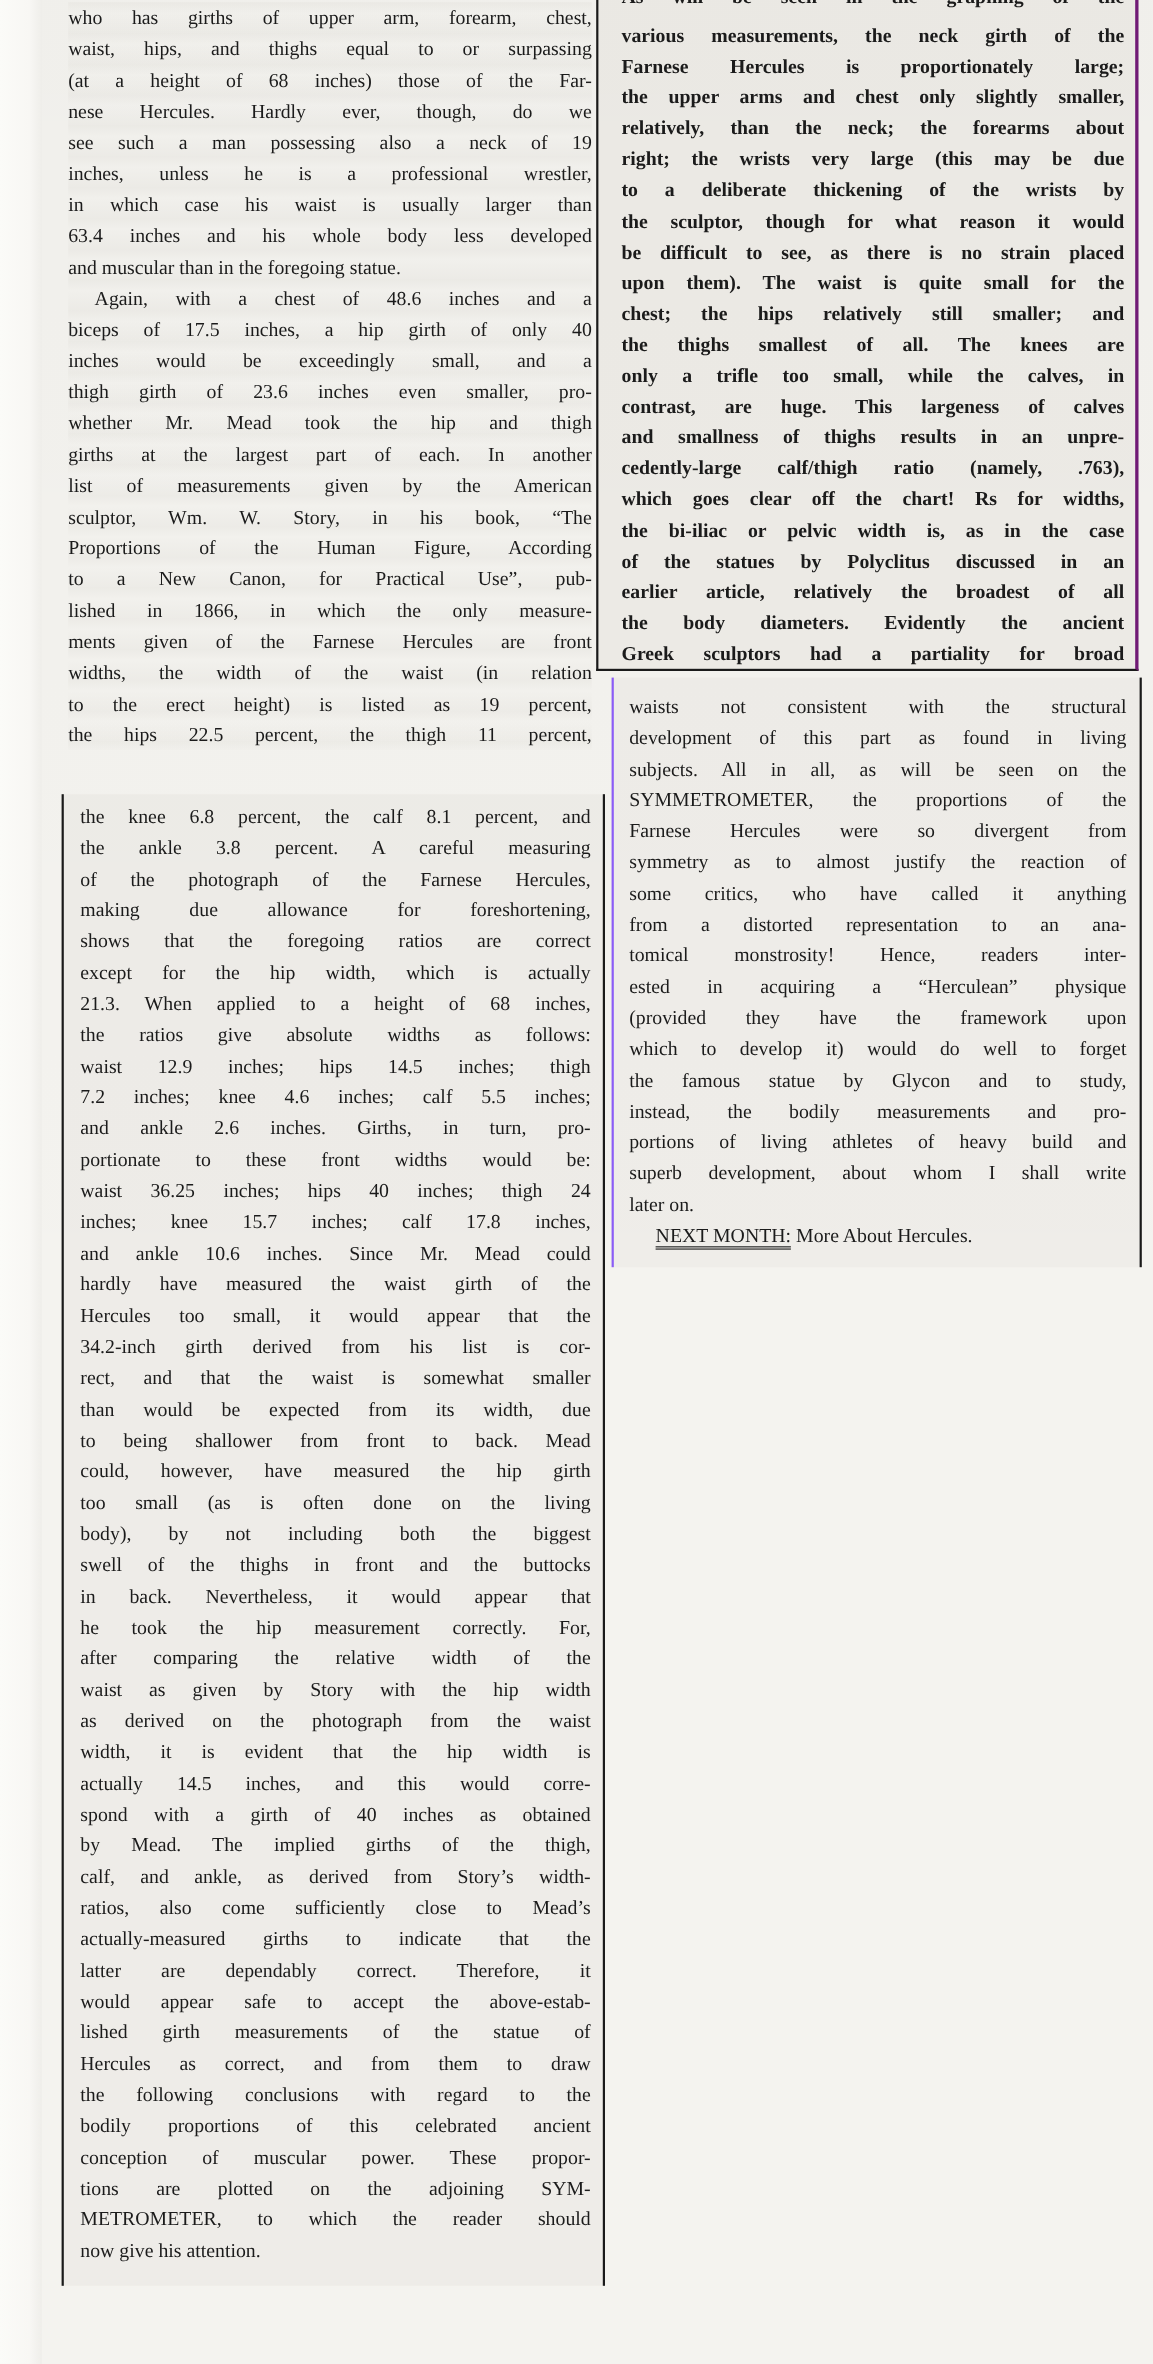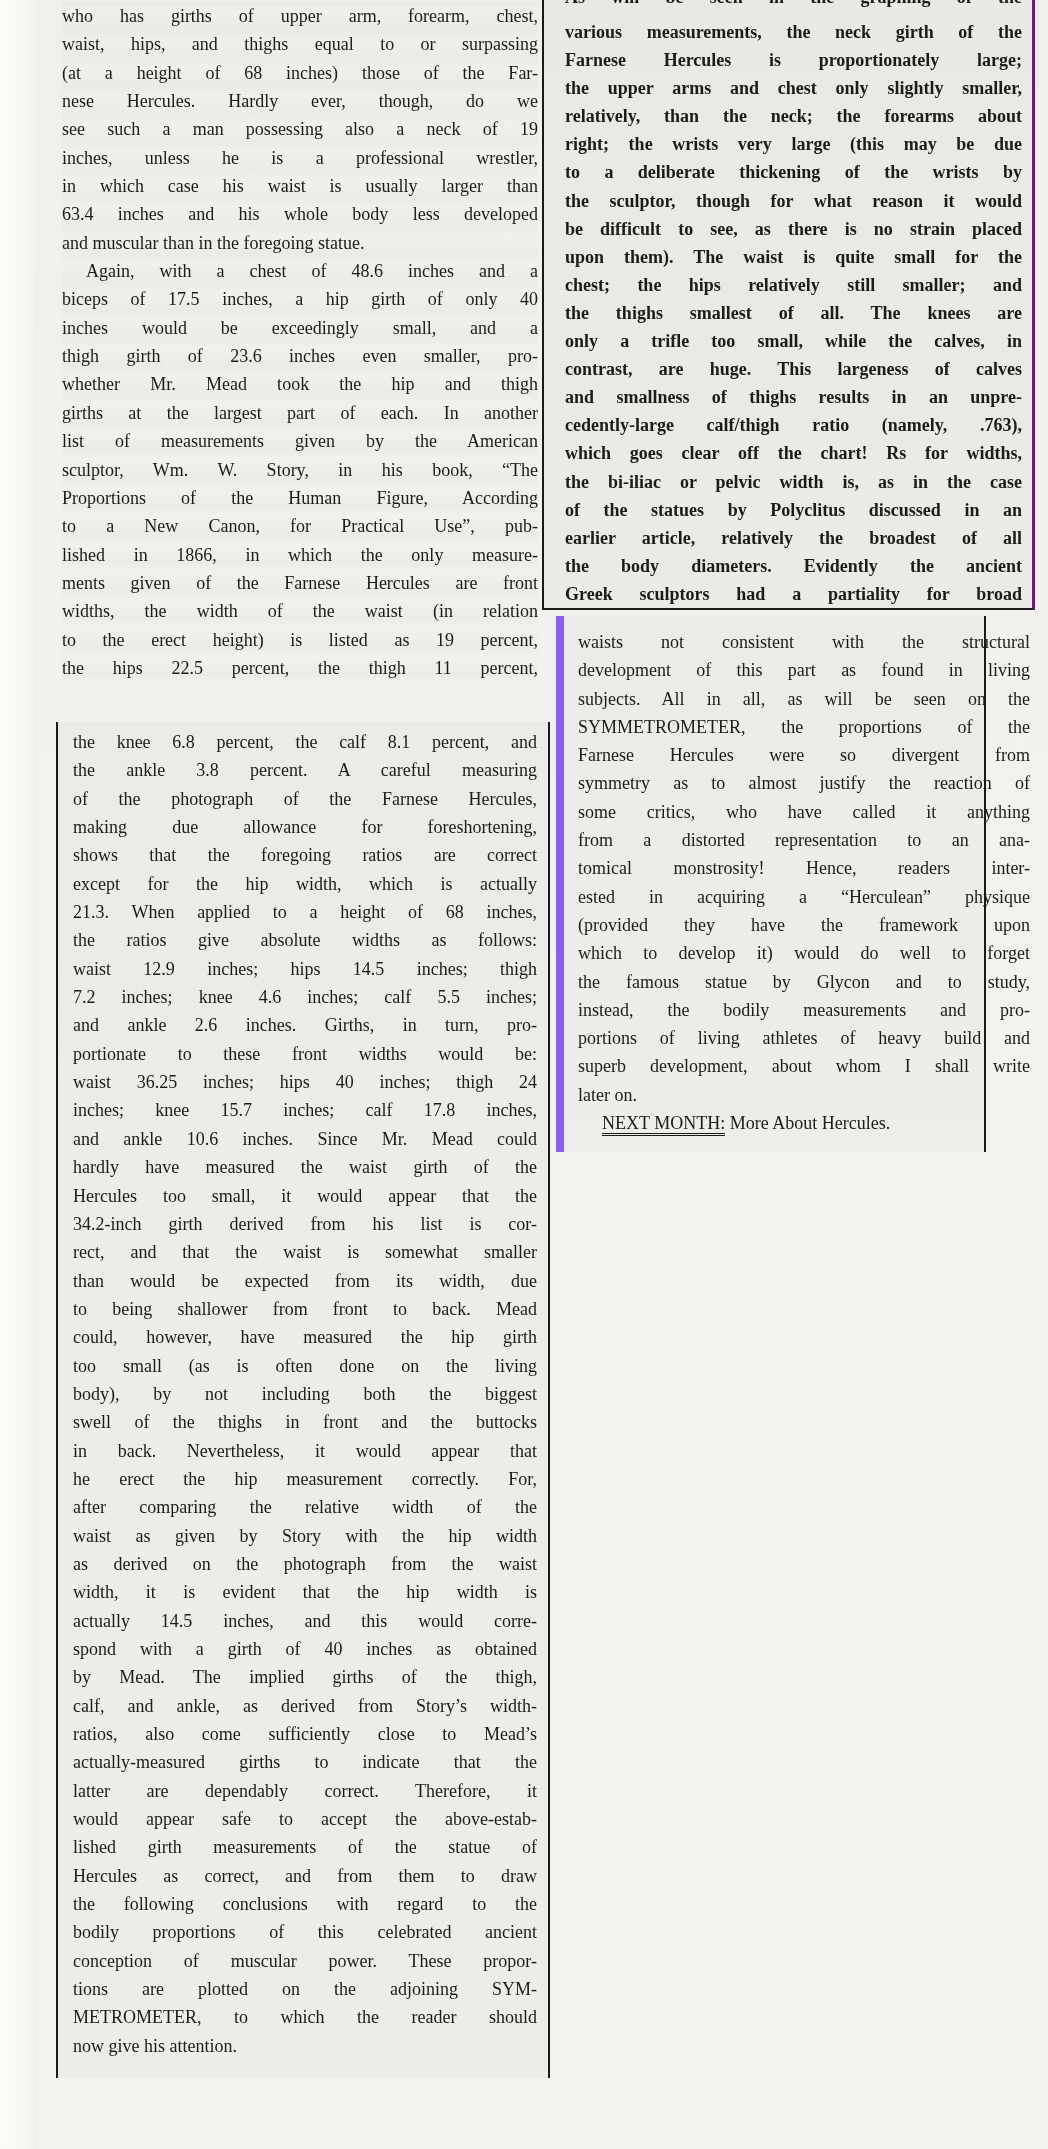--- a/index.html
+++ b/index.html
@@ -49,22 +49,22 @@
     border-left:2px solid #1a1a1a;border-right:3px solid #701a75;border-bottom:2px solid #1a1a1a;
     background:rgba(205,200,188,0.16);
     box-sizing:border-box;
     font-weight:bold;
   }
   .box1 .clip{height:12px;overflow:hidden;margin-left:21px;width:457px;}
   .box1 .clip-inner{margin-top:-17px;font-size:18px;line-height:28px;text-align:justify;text-align-last:justify;}
   .box1 .lines{margin-left:21px;margin-top:6px;width:457px;}
   
   .box2{
-    left:556px;top:616px;width:430px;height:536px;
-    border-left:8px solid #8b5cf6;border-right:2px solid #1a1a1a;
+    left:556px;top:616px;width:482px;height:536px;
+    border-left:2px solid #8b5cf6;border-right:2px solid #1a1a1a;
     background:rgba(205,200,188,0.12);
     box-sizing:border-box;
   }
   .box2 .lines{margin-left:14px;margin-top:12px;width:452px;}
 </style>
 </head>
 <body>
 
 <div class="left-margin-strip"></div>
 <div class="paper-sheen"></div>
@@ -119,21 +119,21 @@
       <div class="line">Hercules too small, it would appear that the</div>
       <div class="line">34.2-inch girth derived from his list is cor-</div>
       <div class="line">rect, and that the waist is somewhat smaller</div>
       <div class="line">than would be expected from its width, due</div>
       <div class="line">to being shallower from front to back. Mead</div>
       <div class="line">could, however, have measured the hip girth</div>
       <div class="line">too small (as is often done on the living</div>
       <div class="line">body), by not including both the biggest</div>
       <div class="line">swell of the thighs in front and the buttocks</div>
       <div class="line">in back. Nevertheless, it would appear that</div>
-      <div class="line">he erect the hip measurement correctly. For,</div>
+      <div class="line">he took the hip measurement correctly. For,</div>
       <div class="line">after comparing the relative width of the</div>
       <div class="line">waist as given by Story with the hip width</div>
       <div class="line">as derived on the photograph from the waist</div>
       <div class="line">width, it is evident that the hip width is</div>
       <div class="line">actually 14.5 inches, and this would corre-</div>
       <div class="line">spond with a girth of 40 inches as obtained</div>
       <div class="line">by Mead. The implied girths of the thigh,</div>
       <div class="line">calf, and ankle, as derived from Story’s width-</div>
       <div class="line">ratios, also come sufficiently close to Mead’s</div>
       <div class="line">actually-measured girths to indicate that the</div>

